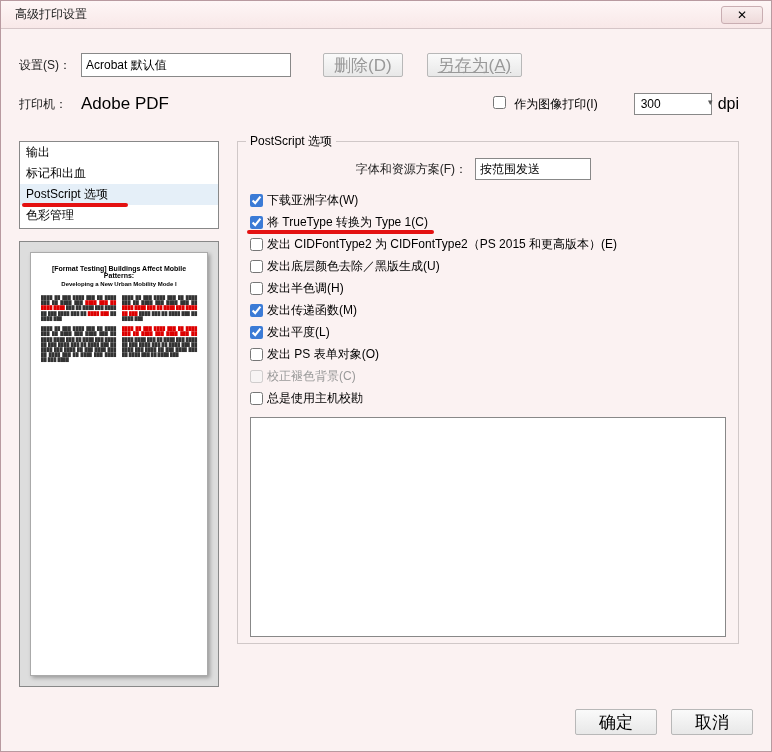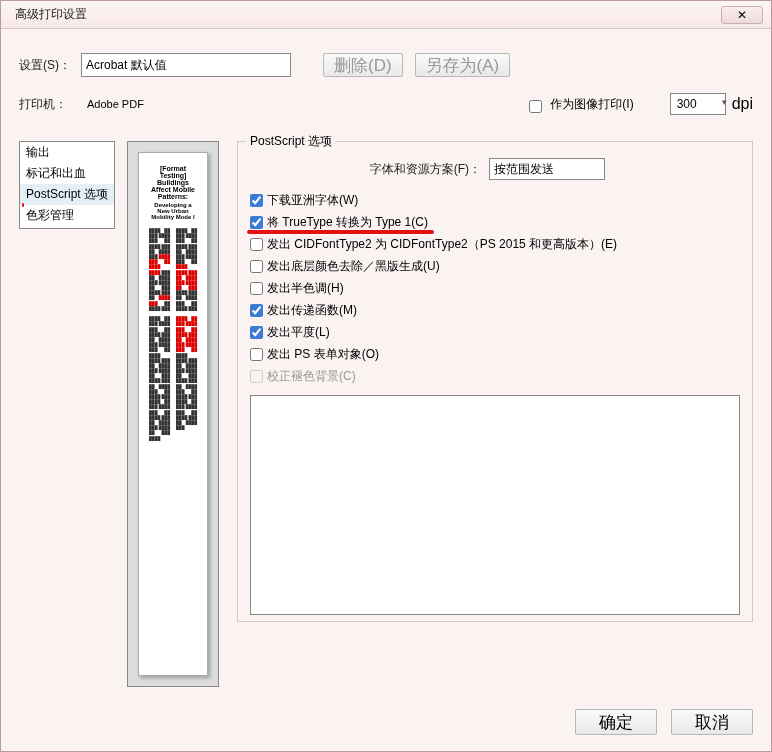--- a/index.html
+++ b/index.html
@@ -4,37 +4,37 @@
   <style>
     * { margin: 0; padding: 0; box-sizing: border-box; font-family: "Microsoft YaHei", SimSun, Arial, sans-serif; }
     body { background: #f0e8e8; width: 772px; height: 752px; overflow: hidden; }
     
     .window { width: 772px; height: 752px; background: #fbf2f2; border: 1px solid #b89aa0; position: relative; }
     
     .titlebar { height: 28px; background: linear-gradient(to bottom, #fef6f6, #f8e8e8); border-bottom: 1px solid #d5c5c7; display: flex; align-items: center; justify-content: space-between; padding: 0 8px; }
     .titlebar-text { font-size: 12px; color: #222; padding-left: 6px; }
     .close-btn { width: 42px; height: 18px; background: linear-gradient(to bottom, #f9eeee, #eedada); border: 1px solid #c9aeb2; border-radius: 3px; display: flex; align-items: center; justify-content: center; font-size: 12px; cursor: pointer; }
     
-    .content { padding: 24px 18px 10px 18px; height: calc(100% - 28px - 52px); }
+    .content { padding: 24px 32px 10px 18px; height: calc(100% - 28px - 52px); }
     
     .top-row { display: flex; align-items: center; margin-bottom: 16px; }
     .label { font-size: 12px; color: #222; }
     .settings-select { width: 210px; height: 24px; margin-left: 10px; border: 1px solid #888; background: #fff; font-size: 12px; padding-left: 4px; }
     .btn { height: 24px; min-width: 68px; padding: 0 10px; border: 1px solid #b8b8b8; background: linear-gradient(to bottom,#fafafa,#e8e8e8); font-size: 17px; border-radius:2px; cursor:pointer; }
     .btn.disabled { color:#999; cursor:default; }
     
     .printer-row { display: flex; align-items: center; margin-bottom: 26px; }
-    .printer-name { font-size: 11px; margin-left: 20px; }
-    .printer-row .image-cb { margin-left: auto; display:flex; align-items:flex-end; gap:8px; font-size:12px;}
-    .dpi-input { width: 56px; height: 22px; border: 1px solid #888; margin: 0 6px 0 18px; padding-left:6px; font-size:12px; }
+    .printer-name { font-size: 17px; margin-left: 14px; }
+    .printer-row .image-cb { margin-left: auto; display:flex; align-items:flex-start; gap:8px; font-size:12px;}
+    .dpi-input { width: 78px; height: 22px; border: 1px solid #888; margin: 0 6px 0 18px; padding-left:6px; font-size:12px; }
     .dpi-wrap { display:flex; align-items:center; margin-left:18px;}
     .dpi-unit { font-size:16px;}
     
     .main { display: flex; gap: 18px; height: calc(100% - 90px); }
-    .left-col { width: 200px; display:flex; flex-direction:row; gap:12px;}
+    .left-col { width: 200px; display:flex; flex-direction:column; gap:12px;}
     
     .nav-list { border: 1px solid #888; background:#fff; height: 88px; overflow:hidden; }
     .nav-item { font-size: 12px; padding: 2px 6px; cursor:pointer; }
     .nav-item.sel { background:#e5eff8; }
     .underline-red { position:relative; }
     .underline-red::after { content:""; position:absolute; left:2px; right:90px; bottom:-2px; height:4px; background:#e41111; border-radius:3px; }
     
     .preview { border:1px solid #888; background:#ddd; flex:1; display:flex; align-items:center; justify-content:center; padding:10px; }
     .preview-page { background:#fff; width:100%; height:100%; border:1px solid #aaa; box-shadow:2px 2px 4px rgba(0,0,0,0.3); padding:12px 10px; overflow:hidden;}
     .preview-title { font-size:7px; text-align:center; font-weight:bold; margin-bottom:2px;}
@@ -80,21 +80,21 @@
   </div>
 
   <div class="content">
 
     <div class="top-row">
       <span class="label">设置(S)：</span>
       <select class="settings-select">
         <option>Acrobat 默认值</option>
       </select>
       <button class="btn disabled" style="margin-left:32px;">删除(D)</button>
-      <button class="btn disabled" style="margin-left:12px;">另存为(A)</button>
+      <button class="btn disabled" style="margin-left:24px;text-decoration:underline;">另存为(A)</button>
     </div>
 
     <div class="printer-row">
       <span class="label">打印机：</span>
       <span class="printer-name">Adobe PDF</span>
       <div class="image-cb">
         <input type="checkbox" style="">
         <span>作为图像打印(I)</span>
       </div>
       <div class="dpi-wrap">
@@ -166,20 +166,24 @@
                 <span>发出平度(L)</span>
               </div>
               <div class="check-row">
                 <input type="checkbox" style="">
                 <span>发出 PS 表单对象(O)</span>
               </div>
               <div class="check-row disabled">
                 <input type="checkbox" disabled="" style="">
                 <span>校正褪色背景(C)</span>
               </div>
+              <div class="check-row">
+                <input type="checkbox" style="">
+                <span>总是使用主机校勘</span>
+              </div>
             </div>
 
           <div class="textarea-box"></div>
         </div>
       </div>
     </div>
 
   </div>
 
   <div class="footer">

